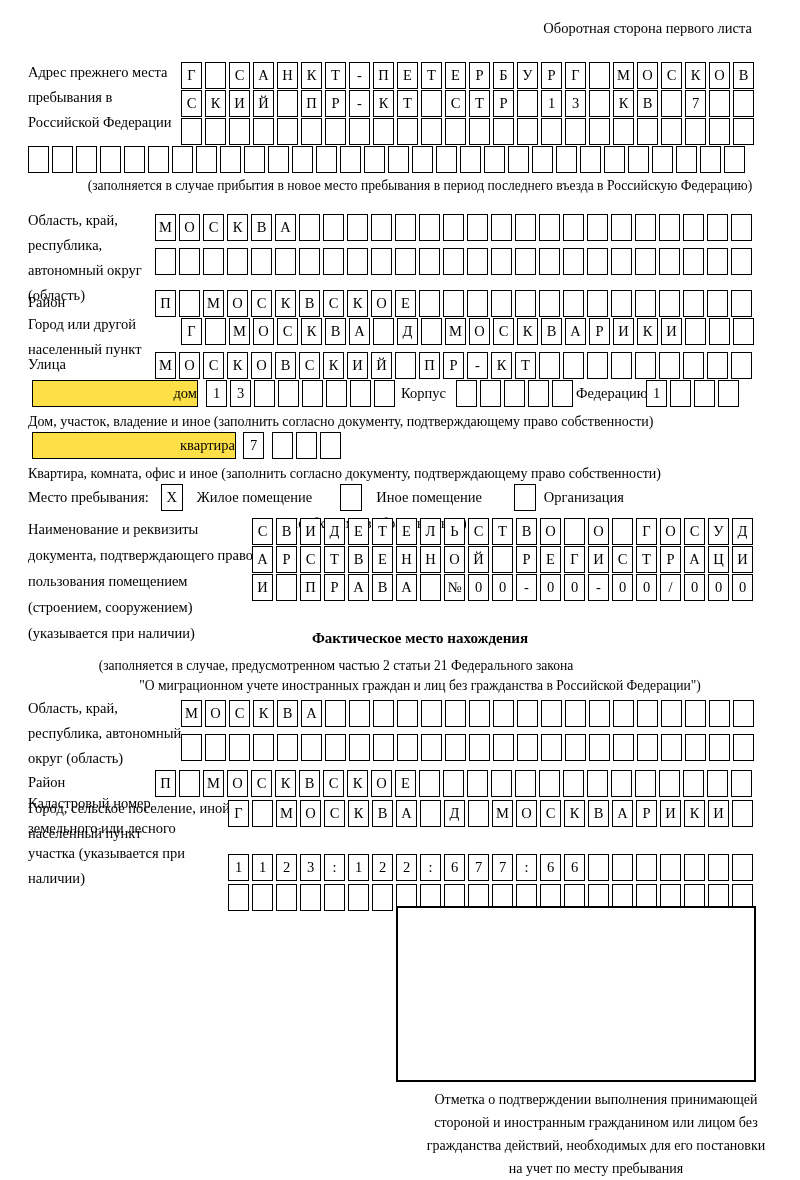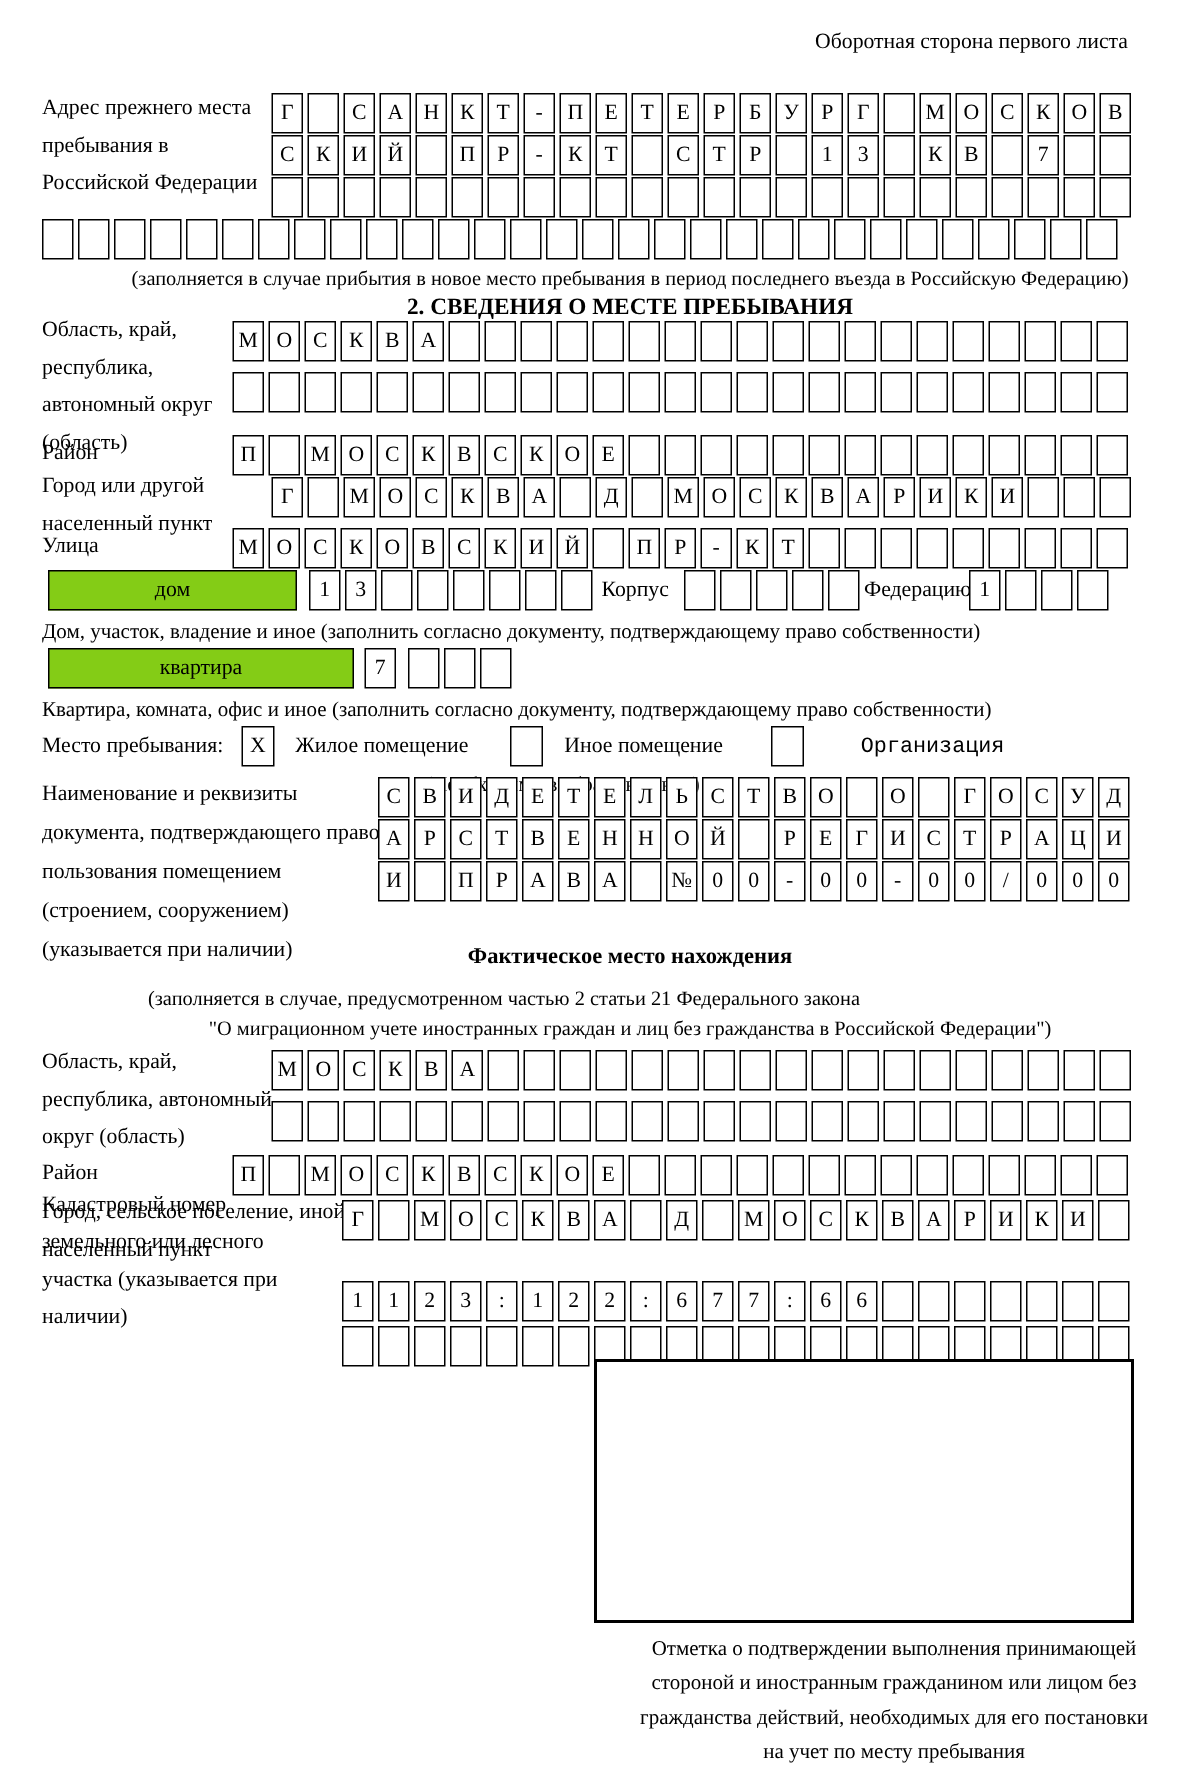--- a/index.html
+++ b/index.html
@@ -16,21 +16,21 @@
   .bold { font-weight:bold; }
   .cellrow { position:absolute; white-space:nowrap; height:27px; }
   .cell {
     display:inline-block; width:21px; height:27px;
     border:1.5px solid #000; margin-right:3px;
     text-align:center; font-size:14.5px; line-height:24px;
     vertical-align:top; background:#fff;
   }
   .widebox {
     position:absolute; height:27px; border:1.5px solid #000;
-    text-align:center; font-size:14.5px; line-height:24px; background:#84cc16;
+    text-align:right; font-size:14.5px; line-height:24px; background:#fde047;
   }
   .cbox {
     display:inline-block; width:22px; height:27px;
     border:1.5px solid #000; text-align:center;
     font-size:14.5px; line-height:24px; vertical-align:middle; background:#fff;
   }
   .inlbl { font-size:14.5px; vertical-align:middle; }
   .bigbox { position:absolute; border:2px solid #000; background:#fff; }
 </style>
 </head>
@@ -40,21 +40,20 @@
 
   <div class="abs label" style="top:16px; right:48px;">Оборотная сторона первого листа</div>
 
   <div class="abs label" style="top:60px; left:28px; width:145px;">Адрес прежнего места пребывания в Российской Федерации</div>
   <div class="cellrow" style="top:62px;  left:181px;"><span class="cell">Г</span><span class="cell"></span><span class="cell">С</span><span class="cell">А</span><span class="cell">Н</span><span class="cell">К</span><span class="cell">Т</span><span class="cell">-</span><span class="cell">П</span><span class="cell">Е</span><span class="cell">Т</span><span class="cell">Е</span><span class="cell">Р</span><span class="cell">Б</span><span class="cell">У</span><span class="cell">Р</span><span class="cell">Г</span><span class="cell"></span><span class="cell">М</span><span class="cell">О</span><span class="cell">С</span><span class="cell">К</span><span class="cell">О</span><span class="cell">В</span></div>
   <div class="cellrow" style="top:90px;  left:181px;"><span class="cell">С</span><span class="cell">К</span><span class="cell">И</span><span class="cell">Й</span><span class="cell"></span><span class="cell">П</span><span class="cell">Р</span><span class="cell">-</span><span class="cell">К</span><span class="cell">Т</span><span class="cell"></span><span class="cell">С</span><span class="cell">Т</span><span class="cell">Р</span><span class="cell"></span><span class="cell">1</span><span class="cell">3</span><span class="cell"></span><span class="cell">К</span><span class="cell">В</span><span class="cell"></span><span class="cell">7</span><span class="cell"></span><span class="cell"></span></div>
   <div class="cellrow" style="top:118px; left:181px;"><span class="cell"></span><span class="cell"></span><span class="cell"></span><span class="cell"></span><span class="cell"></span><span class="cell"></span><span class="cell"></span><span class="cell"></span><span class="cell"></span><span class="cell"></span><span class="cell"></span><span class="cell"></span><span class="cell"></span><span class="cell"></span><span class="cell"></span><span class="cell"></span><span class="cell"></span><span class="cell"></span><span class="cell"></span><span class="cell"></span><span class="cell"></span><span class="cell"></span><span class="cell"></span><span class="cell"></span></div>
   <div class="cellrow" style="top:146px; left:28px;"><span class="cell"></span><span class="cell"></span><span class="cell"></span><span class="cell"></span><span class="cell"></span><span class="cell"></span><span class="cell"></span><span class="cell"></span><span class="cell"></span><span class="cell"></span><span class="cell"></span><span class="cell"></span><span class="cell"></span><span class="cell"></span><span class="cell"></span><span class="cell"></span><span class="cell"></span><span class="cell"></span><span class="cell"></span><span class="cell"></span><span class="cell"></span><span class="cell"></span><span class="cell"></span><span class="cell"></span><span class="cell"></span><span class="cell"></span><span class="cell"></span><span class="cell"></span><span class="cell"></span><span class="cell"></span></div>
   <div class="abs note center" style="top:176px; left:0; width:800px;">(заполняется в случае прибытия в новое место пребывания в период последнего въезда в Российскую Федерацию)</div>
 
-  <div class="abs bold center" style="top:196px; left:0; width:800px; font-size:15.5px;">2. СВЕДЕНИЯ О МЕСТЕ ПРЕБЫВАНИЯ</div>
 
   <div class="abs label" style="top:208px; left:28px; width:122px;">Область, край, республика, автономный округ (область)</div>
   <div class="cellrow" style="top:214px; left:155px;"><span class="cell">М</span><span class="cell">О</span><span class="cell">С</span><span class="cell">К</span><span class="cell">В</span><span class="cell">А</span><span class="cell"></span><span class="cell"></span><span class="cell"></span><span class="cell"></span><span class="cell"></span><span class="cell"></span><span class="cell"></span><span class="cell"></span><span class="cell"></span><span class="cell"></span><span class="cell"></span><span class="cell"></span><span class="cell"></span><span class="cell"></span><span class="cell"></span><span class="cell"></span><span class="cell"></span><span class="cell"></span><span class="cell"></span></div>
   <div class="cellrow" style="top:248px; left:155px;"><span class="cell"></span><span class="cell"></span><span class="cell"></span><span class="cell"></span><span class="cell"></span><span class="cell"></span><span class="cell"></span><span class="cell"></span><span class="cell"></span><span class="cell"></span><span class="cell"></span><span class="cell"></span><span class="cell"></span><span class="cell"></span><span class="cell"></span><span class="cell"></span><span class="cell"></span><span class="cell"></span><span class="cell"></span><span class="cell"></span><span class="cell"></span><span class="cell"></span><span class="cell"></span><span class="cell"></span><span class="cell"></span></div>
 
   <div class="abs label" style="top:290px; left:28px;">Район</div>
   <div class="cellrow" style="top:290px; left:155px;"><span class="cell">П</span><span class="cell"></span><span class="cell">М</span><span class="cell">О</span><span class="cell">С</span><span class="cell">К</span><span class="cell">В</span><span class="cell">С</span><span class="cell">К</span><span class="cell">О</span><span class="cell">Е</span><span class="cell"></span><span class="cell"></span><span class="cell"></span><span class="cell"></span><span class="cell"></span><span class="cell"></span><span class="cell"></span><span class="cell"></span><span class="cell"></span><span class="cell"></span><span class="cell"></span><span class="cell"></span><span class="cell"></span><span class="cell"></span></div>
 
   <div class="abs label" style="top:312px; left:28px; width:155px;">Город или другой населенный пункт</div>
   <div class="cellrow" style="top:318px; left:181px;"><span class="cell">Г</span><span class="cell"></span><span class="cell">М</span><span class="cell">О</span><span class="cell">С</span><span class="cell">К</span><span class="cell">В</span><span class="cell">А</span><span class="cell"></span><span class="cell">Д</span><span class="cell"></span><span class="cell">М</span><span class="cell">О</span><span class="cell">С</span><span class="cell">К</span><span class="cell">В</span><span class="cell">А</span><span class="cell">Р</span><span class="cell">И</span><span class="cell">К</span><span class="cell">И</span><span class="cell"></span><span class="cell"></span><span class="cell"></span></div>
@@ -75,21 +74,21 @@
   <div class="cellrow" style="top:432px; left:272px;"><span class="cell"></span><span class="cell"></span><span class="cell"></span></div>
   <div class="abs note" style="top:464px; left:28px; width:744px; font-size:14px;">Квартира, комната, офис и иное (заполнить согласно документу, подтверждающему право собственности)</div>
 
   <div class="abs" style="top:484px; left:28px; white-space:nowrap;">
     <span class="inlbl">Место пребывания:</span>
     <span class="cbox" style="margin-left:8px;">X</span>
     <span class="inlbl" style="margin-left:10px;">Жилое помещение</span>
     <span class="cbox" style="margin-left:24px;"></span>
     <span class="inlbl" style="margin-left:10px;">Иное помещение</span>
     <span class="cbox" style="margin-left:28px;"></span>
-    <span class="inlbl" style="margin-left:34px;font-family:Liberation Mono, monospace;">Организация</span>
+    <span class="inlbl" style="margin-left:4px;">Организация</span>
   </div>
   <div class="abs note center" style="top:514px; left:130px; width:450px; font-size:14px;">(Необходимо выбрать нужное)</div>
 
   <div class="abs label" style="top:516px; left:28px; width:235px; line-height:26px;">Наименование и реквизиты документа, подтверждающего право пользования помещением (строением, сооружением) (указывается при наличии)</div>
   <div class="cellrow" style="top:518px; left:252px;"><span class="cell">С</span><span class="cell">В</span><span class="cell">И</span><span class="cell">Д</span><span class="cell">Е</span><span class="cell">Т</span><span class="cell">Е</span><span class="cell">Л</span><span class="cell">Ь</span><span class="cell">С</span><span class="cell">Т</span><span class="cell">В</span><span class="cell">О</span><span class="cell"></span><span class="cell">О</span><span class="cell"></span><span class="cell">Г</span><span class="cell">О</span><span class="cell">С</span><span class="cell">У</span><span class="cell">Д</span></div>
   <div class="cellrow" style="top:546px; left:252px;"><span class="cell">А</span><span class="cell">Р</span><span class="cell">С</span><span class="cell">Т</span><span class="cell">В</span><span class="cell">Е</span><span class="cell">Н</span><span class="cell">Н</span><span class="cell">О</span><span class="cell">Й</span><span class="cell"></span><span class="cell">Р</span><span class="cell">Е</span><span class="cell">Г</span><span class="cell">И</span><span class="cell">С</span><span class="cell">Т</span><span class="cell">Р</span><span class="cell">А</span><span class="cell">Ц</span><span class="cell">И</span></div>
   <div class="cellrow" style="top:574px; left:252px;"><span class="cell">И</span><span class="cell"></span><span class="cell">П</span><span class="cell">Р</span><span class="cell">А</span><span class="cell">В</span><span class="cell">А</span><span class="cell"></span><span class="cell">№</span><span class="cell">0</span><span class="cell">0</span><span class="cell">-</span><span class="cell">0</span><span class="cell">0</span><span class="cell">-</span><span class="cell">0</span><span class="cell">0</span><span class="cell">/</span><span class="cell">0</span><span class="cell">0</span><span class="cell">0</span></div>
 
   <div class="abs bold center" style="top:630px; left:0; width:800px; font-size:15px;">Фактическое место нахождения</div>
   <div class="abs note center" style="top:656px; left:0; width:632px;">(заполняется в случае, предусмотренном частью 2 статьи 21 Федерального закона</div>

